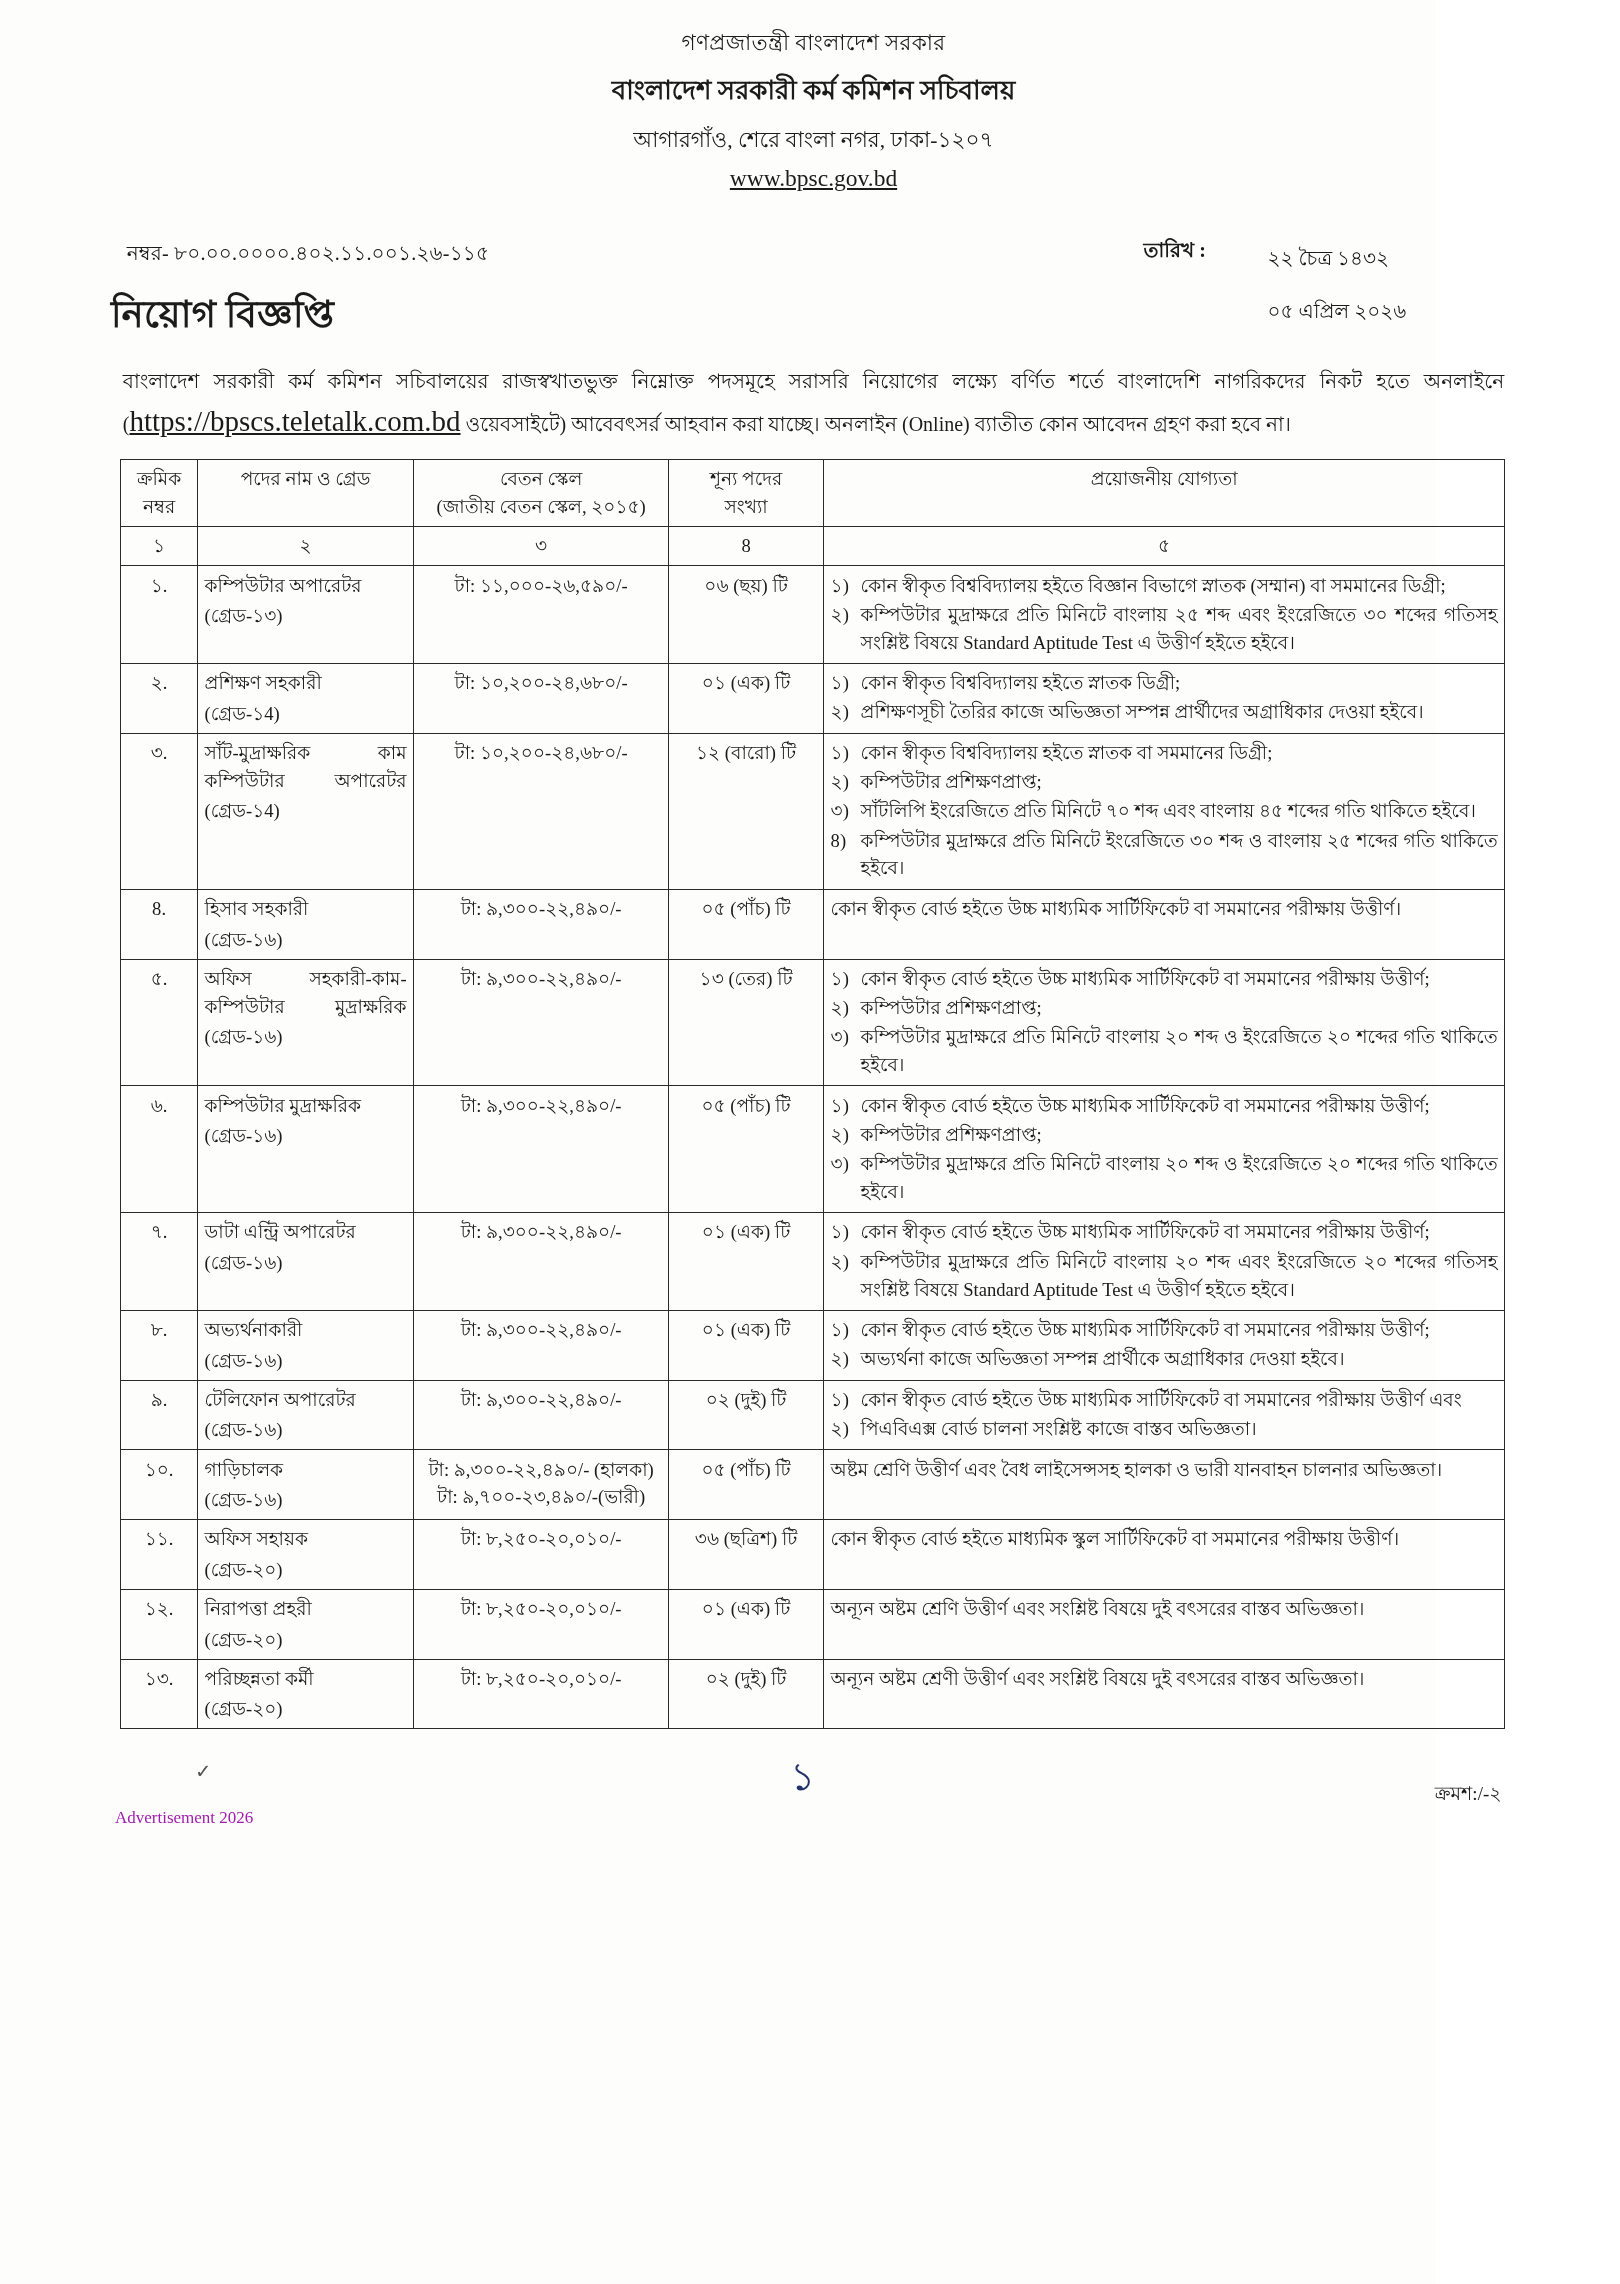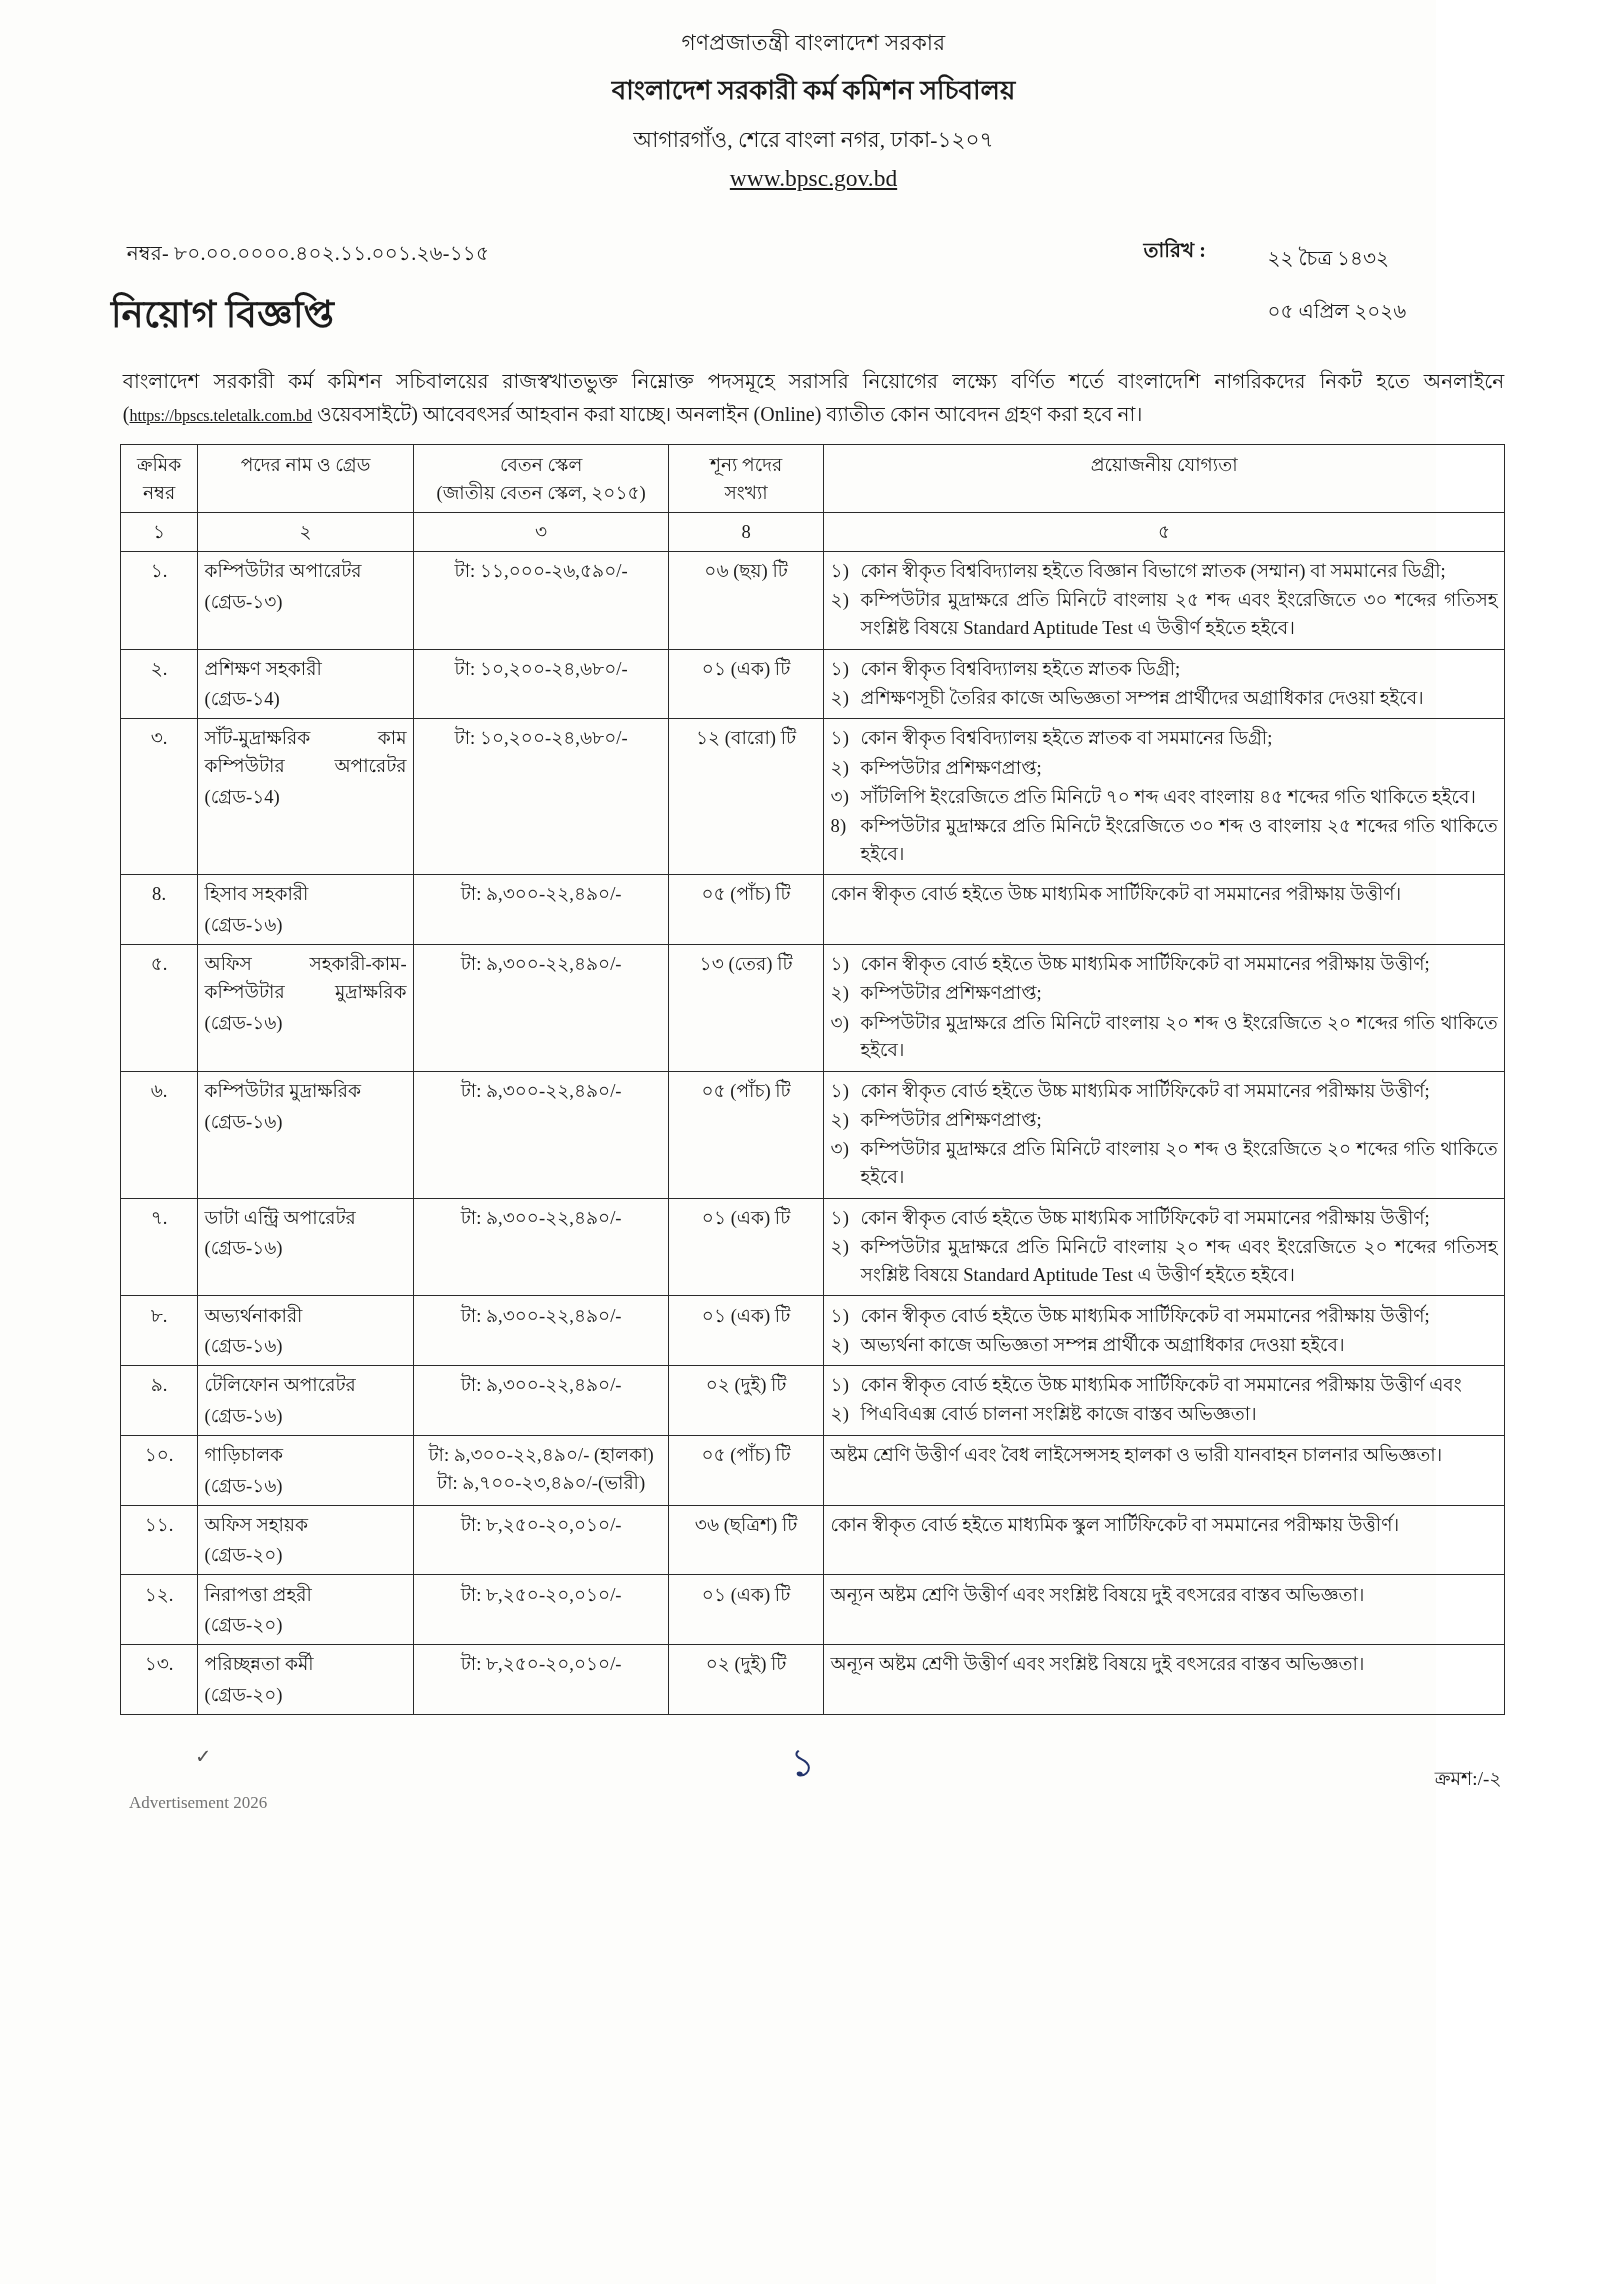--- a/index.html
+++ b/index.html
@@ -47,21 +47,21 @@
   }
   .intro {
     font-size:20px;
     line-height:1.62;
     text-align:justify;
     margin:0 11.8px 14.4px 11.8px;
   }
   .intro .url {
     font-family:"Liberation Serif", serif;
     text-decoration:underline;
-    font-size:16px;
+    font-size:29px;
   }
 
   
   table.grid {
     border-collapse:collapse;
     width:1384px;
     margin-left:9.1px;
     table-layout:fixed;
   }
   table.grid td, table.grid th {
@@ -105,22 +105,22 @@
   .sign {
     position:absolute; left:679px; top:6.5px;
     font-size:39px; color:#22336b;
     font-family:"DejaVu Serif", serif;
   }
   .cont {
     position:absolute; right:14.4px; top:39px;
     font-size:19px;
   }
   .advt {
-    position:absolute; left:18px; top:68px;
-    font-size:17px; color:#737373;
+    position:absolute; left:4px; top:68px;
+    font-size:17px; color:#a21caf;
     font-family:"Liberation Serif", serif;
   }
   .tick {
     position:absolute; left:84px; top:19.6px;
     font-size:19.6px; color:#555;
   }
 </style>
 </head>
 <body>
 

